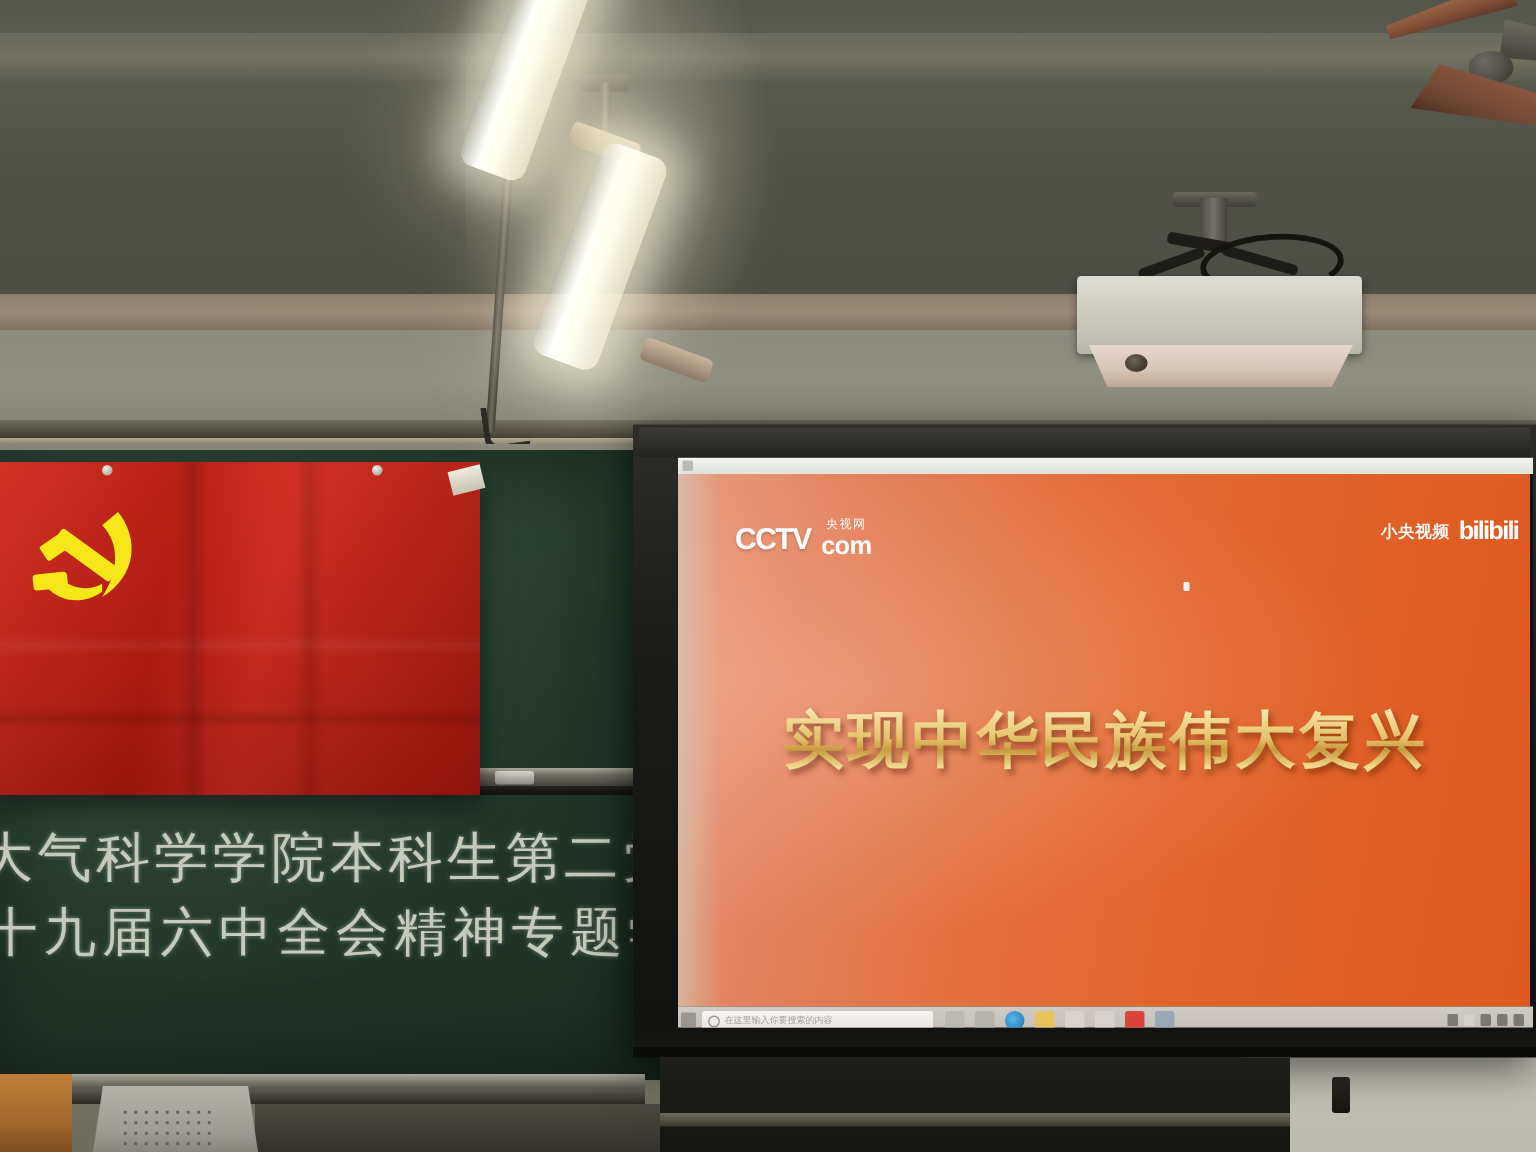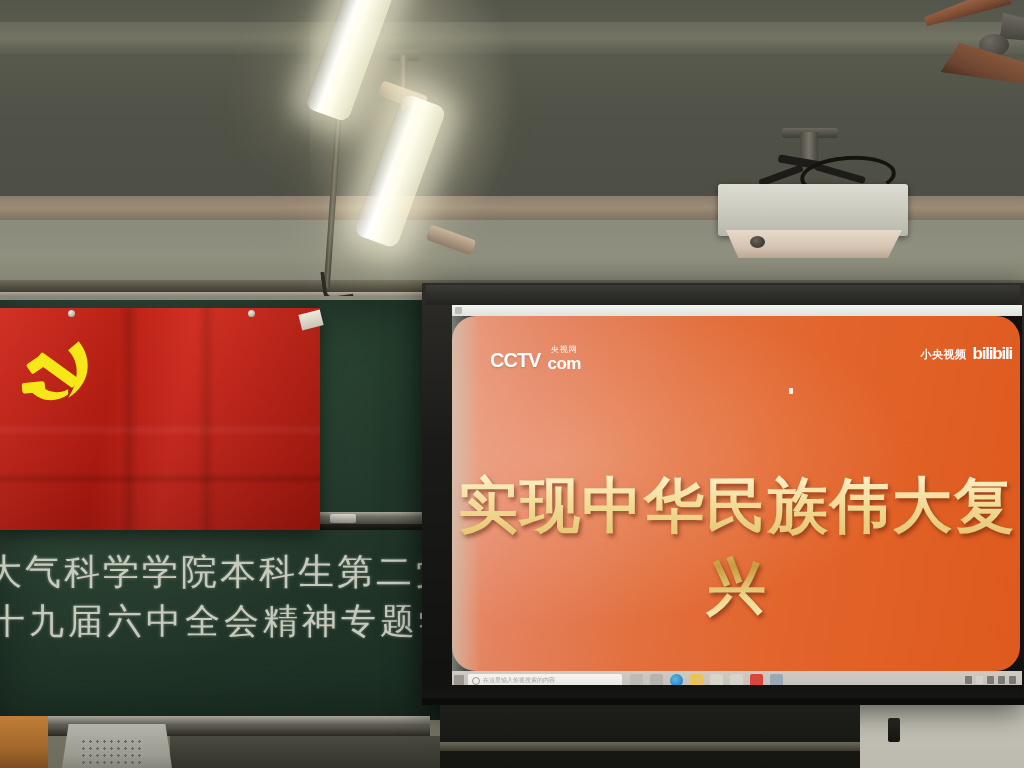--- a/index.html
+++ b/index.html
@@ -152,39 +152,39 @@
     box-shadow:0 8px 28px rgba(0,0,0,.6);}
   .tv-bezel-top{position:absolute;left:426px;top:285px;width:594px;height:20px;
     background:linear-gradient(180deg,#3b3a36 0%,#222220 100%);}
   .tv-screen{position:absolute;left:452px;top:305px;width:570px;height:380px;overflow:hidden;
     background:#111;}
   .titlebar{position:absolute;left:0;top:0;width:570px;height:11px;
     background:linear-gradient(180deg,#f2f4ef 0%,#dfe3dc 100%);}
   .titlebar-ic{position:absolute;left:3px;top:2px;width:7px;height:7px;border-radius:1px;
     background:#b9bdb6;}
   .slide{position:absolute;left:0;top:11px;width:568px;height:355px;
-    background:linear-gradient(100deg,#e79a7c 0%,#e4825f 16%,#e2703f 38%,#e2652c 60%,#e05f24 80%,#de5a1f 100%);border-radius:24px;}
+    background:linear-gradient(100deg,#e79a7c 0%,#e4825f 16%,#e2703f 38%,#e2652c 60%,#e05f24 80%,#de5a1f 100%);}
   .slide-vig{position:absolute;left:0;top:0;width:570px;height:355px;
     background:radial-gradient(ellipse at 18% 40%,rgba(255,220,200,.28) 0%,rgba(255,200,170,0) 55%);}
   .slide-left-band{position:absolute;left:0;top:0;width:28px;height:355px;
     background:linear-gradient(90deg,rgba(200,210,200,.55) 0%,rgba(225,160,130,.05) 100%);}
   .cctv{position:absolute;left:38px;top:30px;display:flex;align-items:flex-end;gap:7px;}
   .cctv-main{font-size:20px;font-weight:bold;color:#fff;letter-spacing:-1px;
     font-family:"Liberation Sans",sans-serif;text-shadow:0 1px 2px rgba(0,0,0,.18);}
   .cctv-sub{display:flex;flex-direction:column;line-height:1;}
   .cctv-cn{font-size:8px;color:#fff;letter-spacing:1px;opacity:.95;text-align:center;}
   .cctv-com{font-size:17px;color:#fff;font-weight:bold;letter-spacing:-.5px;margin-top:1px;}
   .bili{position:absolute;right:8px;top:28px;display:flex;align-items:center;gap:6px;}
   .bili-cn{font-size:11px;color:#fff;letter-spacing:.5px;font-weight:bold;opacity:.95;}
   .bili-logo{font-size:17px;color:#fff;font-weight:bold;letter-spacing:-1.2px;
     font-family:"Liberation Sans",sans-serif;}
   .dot-cursor{position:absolute;left:337px;top:72px;width:4px;height:6px;border-radius:1px;
     background:#fff;opacity:.9;}
   .slide-title{position:absolute;left:0;top:150px;width:570px;text-align:center;
-    font-size:60px;font-weight:bold;letter-spacing:2px;
+    font-size:41px;font-weight:bold;letter-spacing:2px;
     font-family:Liberation Serif, serif;
     background:linear-gradient(180deg,#fff7d8 0%,#f3dd9a 22%,#e3c169 48%,#c79b3f 62%,#f0d98f 82%,#fbeec2 100%);
     -webkit-background-clip:text;background-clip:text;color:transparent;
     -webkit-text-fill-color:transparent;
     filter:drop-shadow(2px 3px 2px rgba(90,30,10,.55));}
   .taskbar{position:absolute;left:0;top:366px;width:570px;height:18px;
     background:linear-gradient(180deg,#cfcac4 0%,#c4bfb9 100%);}
   .tb-start{position:absolute;left:2px;top:4px;width:10px;height:10px;border-radius:1px;
     background:#9a958f;}
   .tb-search{position:absolute;left:16px;top:3px;width:146px;height:13px;border-radius:2px;

